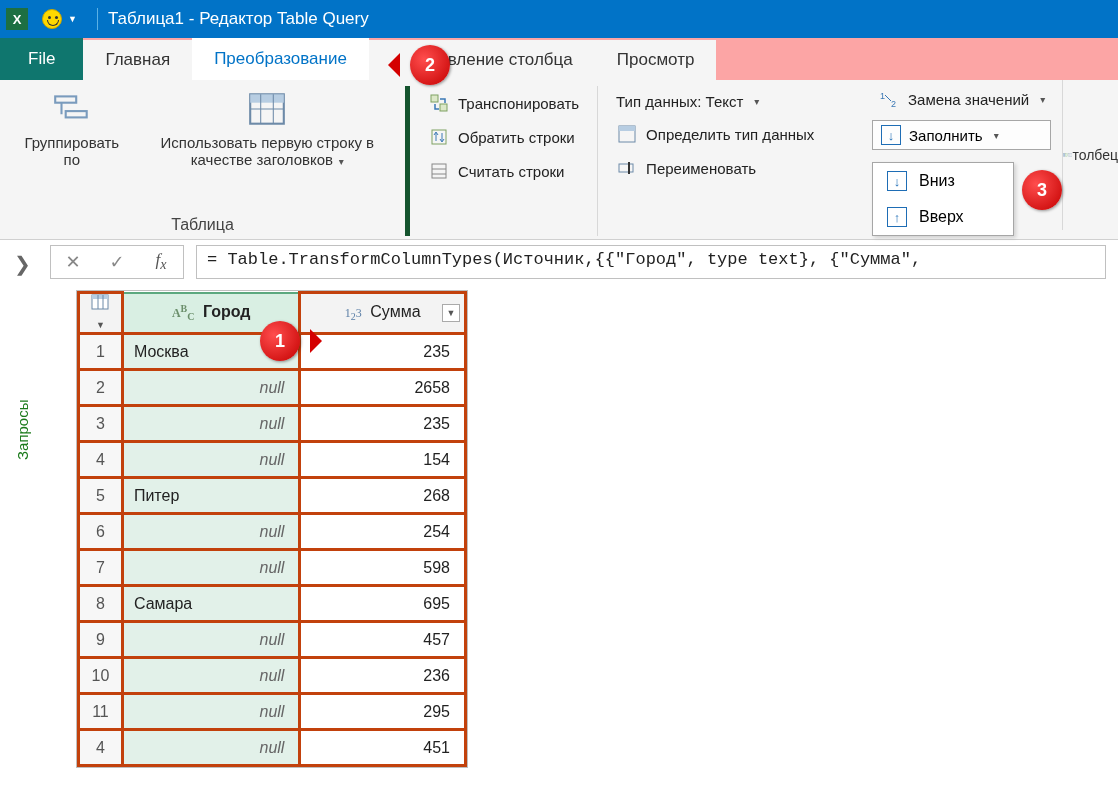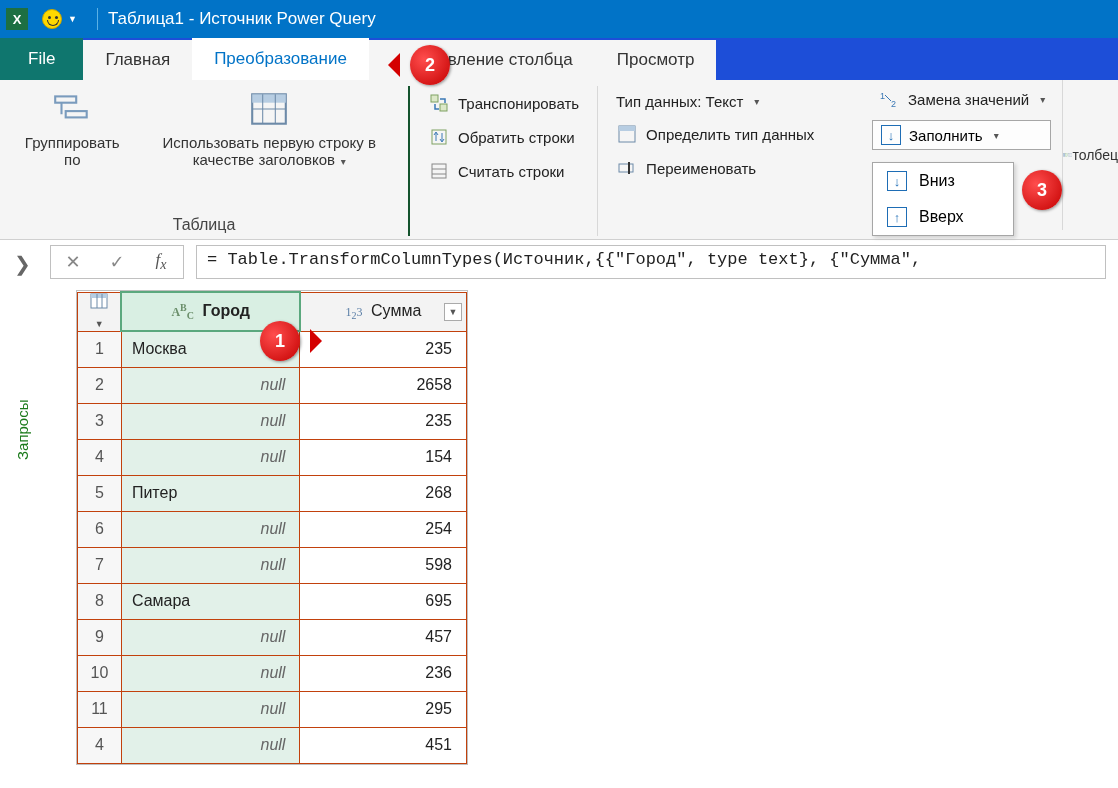--- a/index.html
+++ b/index.html
@@ -54,36 +54,36 @@
 .tab {
   padding: 0 22px;
   display: flex; align-items: center;
   font-size: 17px;
   cursor: pointer;
   position: relative;
 }
 .tab.file { background:#0f766e; color:#fff; font-size:17px; padding:0 28px;}
 .tab.active { background:#fff; color:#0173c7; }
 .tab:not(.file):not(.active) { background:#f5f5f5; color:#333; margin-top:2px;}
-.tabs-inner { display:flex; background:#1d4ed8; height:100%; align-items:stretch; flex:1;}
+.tabs-inner { display:flex; background:#fca5a5; height:100%; align-items:stretch; flex:1;}
 
 
 .ribbon {
   background:#f5f5f5;
   border-bottom:1px solid #d0d0d0;
   height:160px;
   display:flex;
   align-items:flex-start;
   padding-top:6px;
   position:relative;
 }
 .rib-group {
   display:flex; flex-direction:column; align-items:center;
   padding:0 12px;
-  border-right:2px solid #14532d;
+  border-right:5px solid #14532d;
   height:150px;
 }
 .rib-big {
   display:flex; flex-direction:column; align-items:center;
   padding:4px 8px; cursor:pointer; text-align:center;
   font-size:15px; color:#333;
 }
 .rib-big .ico { width:42px; height:38px; margin-bottom:6px; display:flex; align-items:center; justify-content:center;}
 .rib-label-bottom { font-size:16px; color:#444; margin-top:auto; padding-bottom:2px;}
 .rib-col { display:flex; flex-direction:column; gap:8px; padding-top:4px;}
@@ -151,21 +151,21 @@
 }
 
 
 .table-wrap {
   margin-left:76px; margin-top:6px;
   border:1px solid #bfbfbf;
   width:392px;
 }
 .tbl { border-collapse:collapse; width:100%; }
 .tbl th, .tbl td {
-  border:1px solid #c2410c;
+  border:3px solid #c2410c;
   height:36px;
   font-size:16px;
   padding:0 10px;
 }
 .tbl th {
   background:#f3f3f3; font-weight:normal; color:#222;
   position:relative;
 }
 .tbl th.rownum-h { width:44px; background:#f3f3f3;}
 .tbl th.col-city {
@@ -218,21 +218,21 @@
   border-left:1px solid #d8d8d8; font-size:14px; color:#333;}
 </style>
 </head>
 <body>
 
 <div class="titlebar">
   <span class="excel-icon">X</span>
   <span class="smiley"></span>
   <span class="tb-dd">▼</span>
   <span class="tb-sep"></span>
-  <span class="titlebar-title">Таблица1 - Источник Power Query</span>
+  <span class="titlebar-title">Таблица1 - Редактор Table Query</span>
 </div>
 
 <div class="tabs">
   <div class="tab file">File</div>
   <div class="tabs-inner">
     <div class="tab">Главная</div>
     <div class="tab active">Преобразование</div>
     <div class="tab" style="padding-left:60px">бавление столбца</div>
     <div class="tab">Просмотр</div>
   </div>

